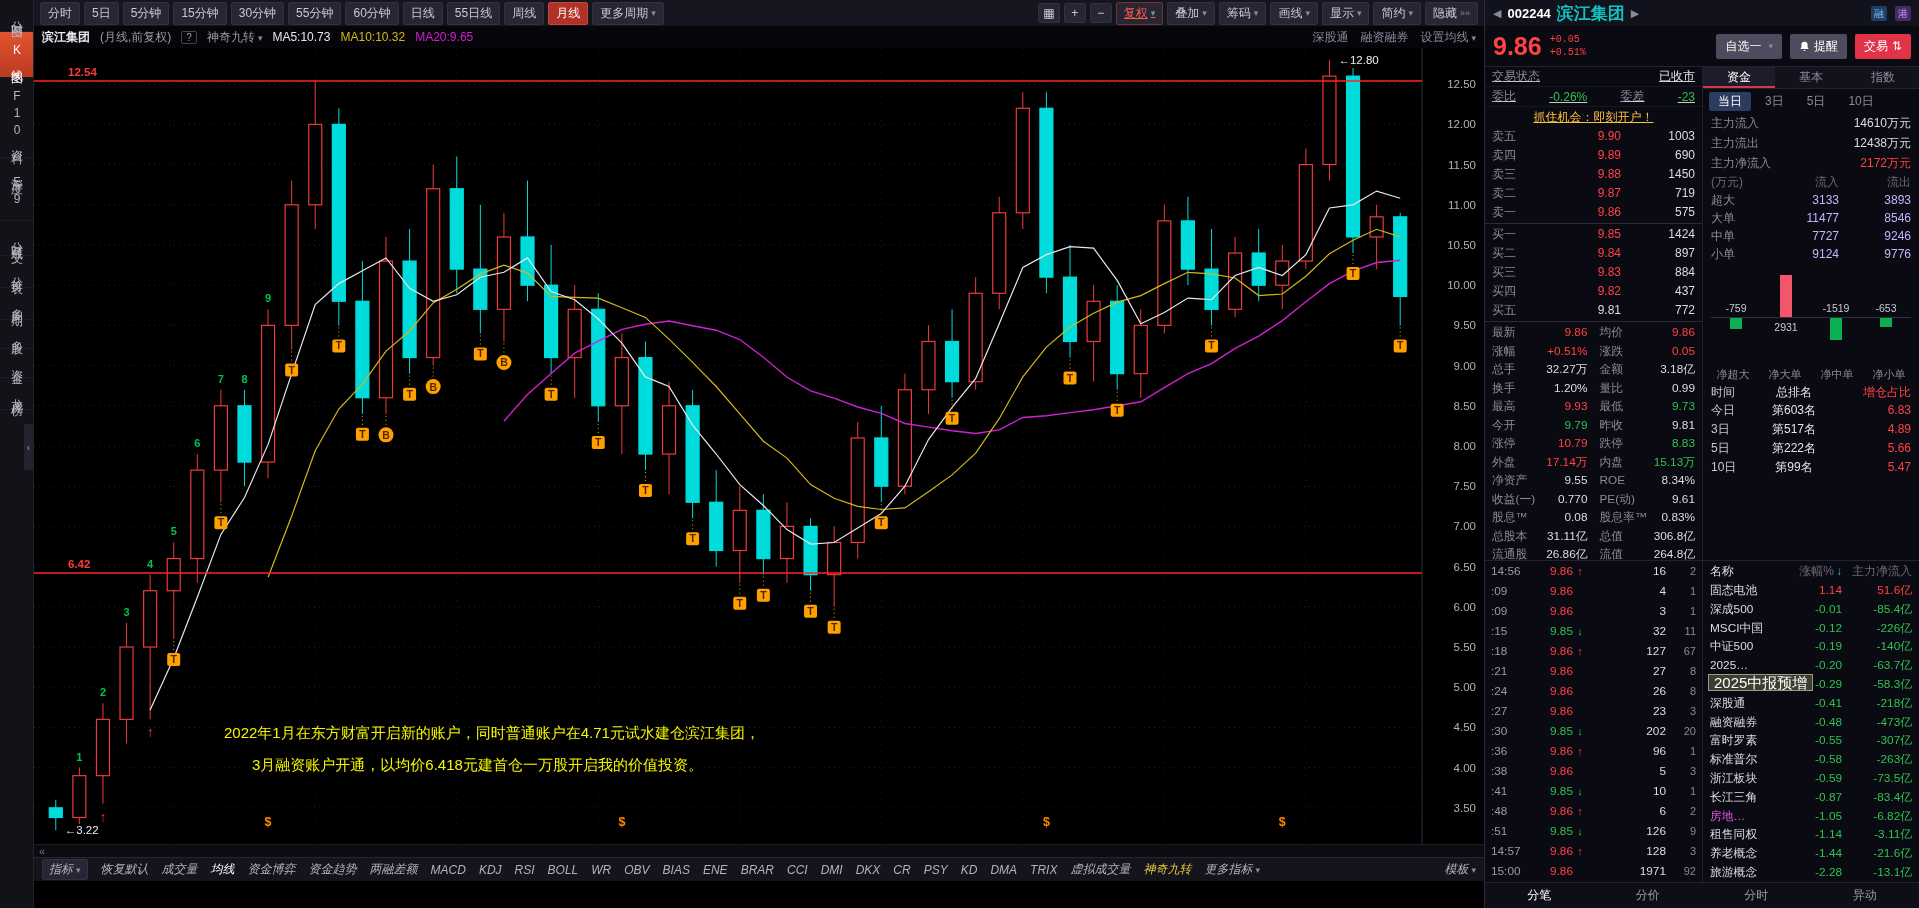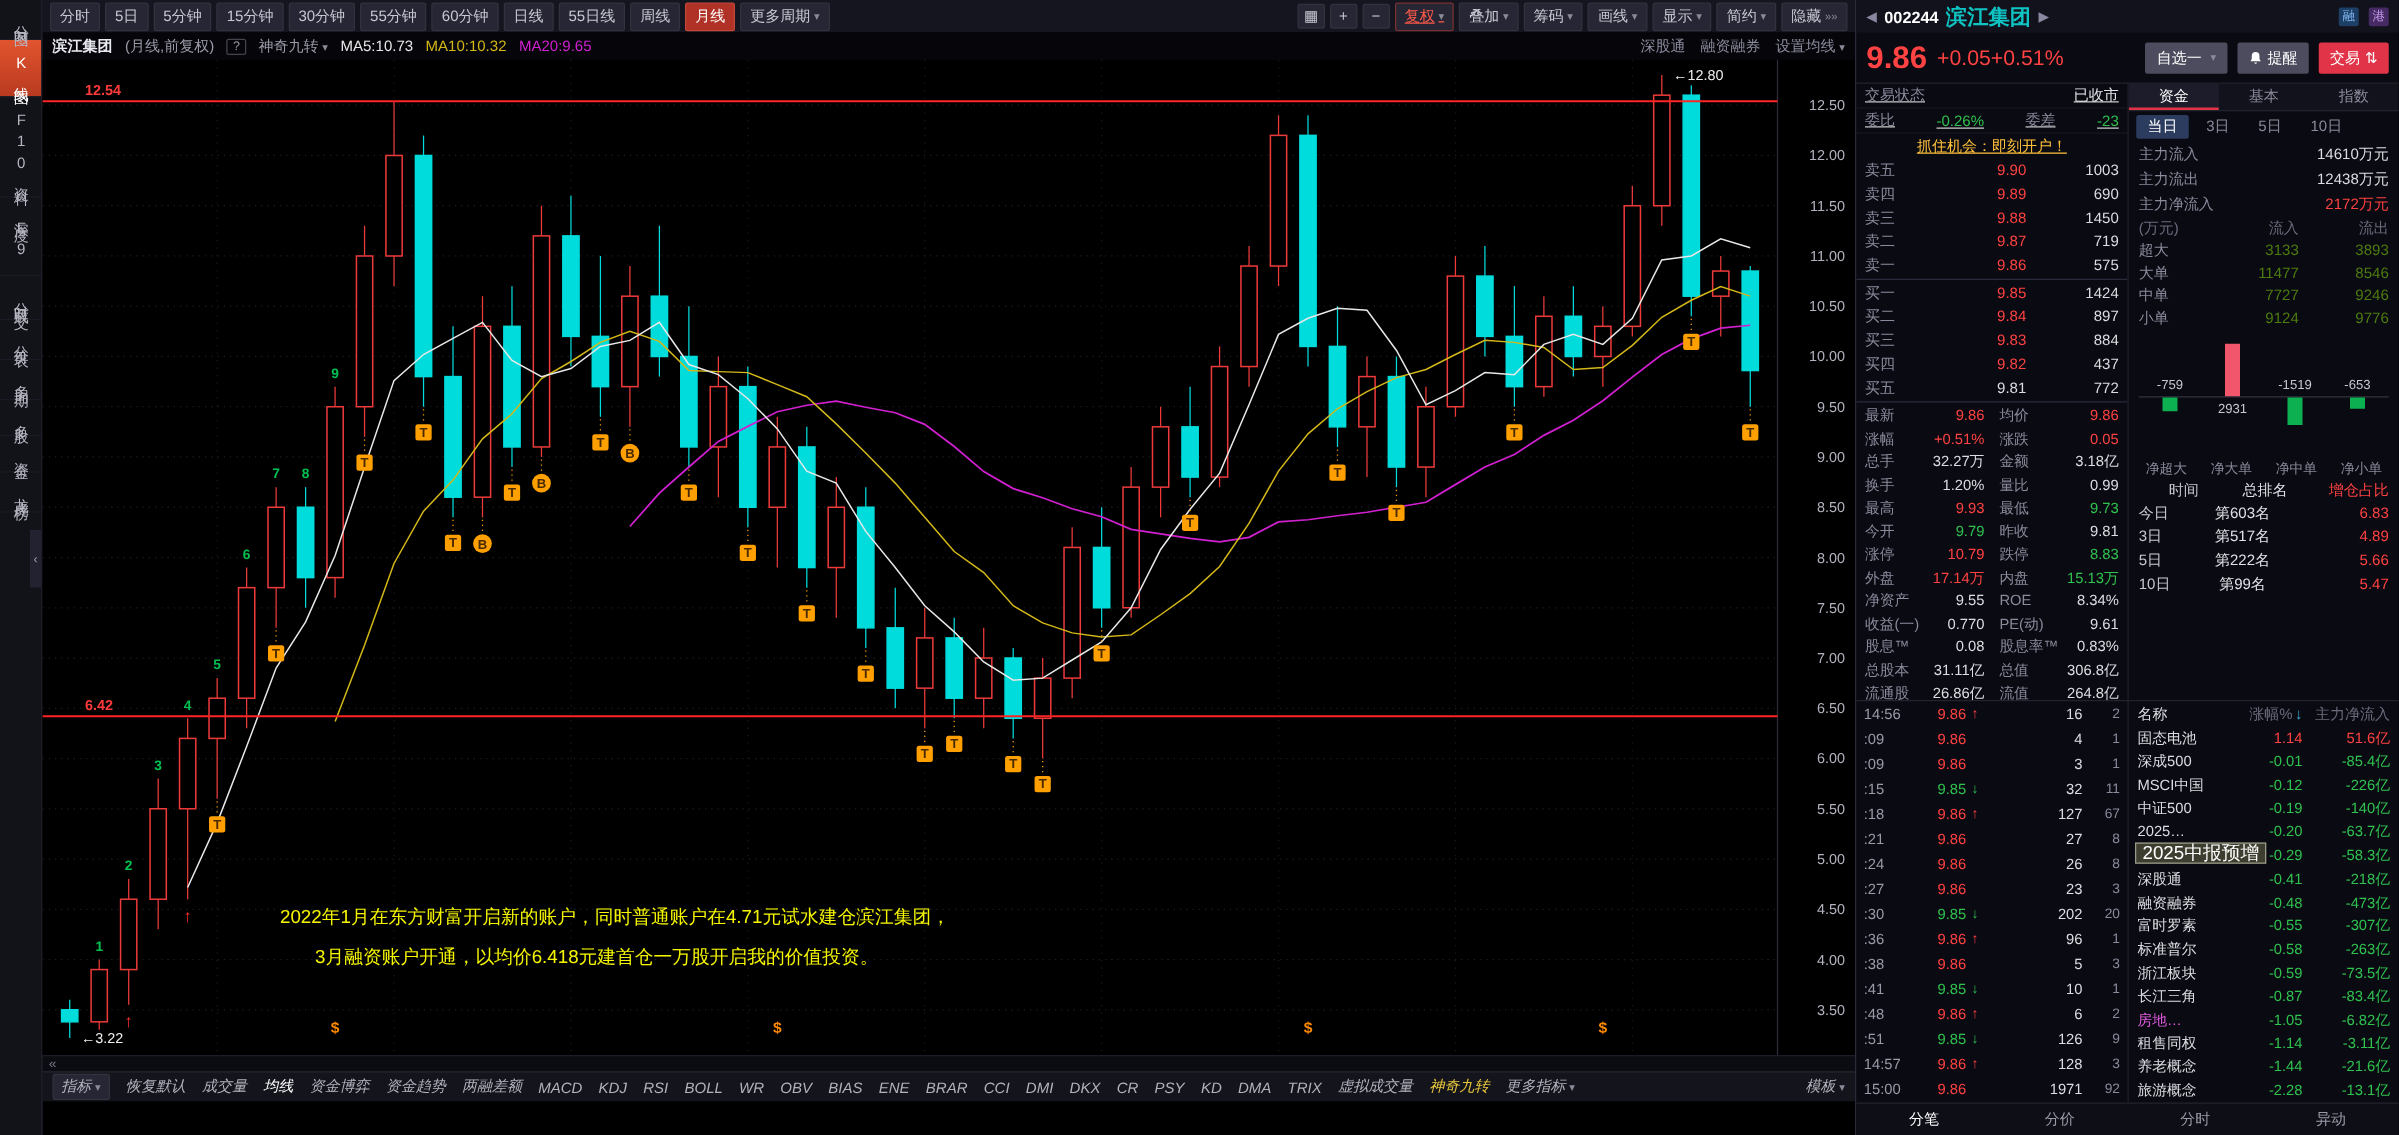--- a/index.html
+++ b/index.html
@@ -58,21 +58,21 @@
 .rp-header{height:26px;display:flex;align-items:center;padding:0 8px;gap:6px;background:#12121c;}
 .rp-nav{color:#8888a0;cursor:pointer;font-size:11px;}
 .rp-code{color:#fff;font-weight:bold;font-size:13px;}
 .rp-name{color:#0fc3c3;font-weight:bold;font-size:17px;}
 .rp-spacer{flex:1;}
 .badge{font-size:10px;padding:0 3px;border-radius:2px;margin-left:2px;line-height:15px;}
 .badge.rong{background:#1d3f66;color:#82b7f2;}
 .badge.gang{background:#462a63;color:#c79df0;}
 .rp-price-row{height:40px;display:flex;align-items:center;padding:0 8px;gap:8px;}
 .rp-last{color:#ff4242;font-size:25px;font-weight:bold;}
-.rp-chg{display:flex;flex-direction:row;font-size:17px;color:#ff4242;line-height:13px;}
+.rp-chg{display:flex;flex-direction:column;font-size:10px;color:#ff4242;line-height:13px;font-family:Liberation Mono, monospace;}
 .rp-btn{background:#4c4c5e;color:#fff;padding:4px 9px;border-radius:2px;font-size:12px;
   cursor:pointer;display:flex;align-items:center;gap:4px;white-space:nowrap;}
 .rp-btn.trade{background:#e23448;}
 .rp-quote{display:flex;height:494px;border-top:1px solid #23232e;}
 .rq-left{width:218px;border-right:1px solid #20202c;overflow:hidden;}
 .rq-right{width:216px;display:flex;flex-direction:column;overflow:hidden;}
 .rql-row{display:flex;justify-content:space-between;padding:0 7px;height:20px;align-items:center;
   border-bottom:1px solid #17171f;text-decoration:underline;}
 .lbl{color:#8a8a9c;}
 .val{color:#e2e2e8;}
@@ -90,30 +90,30 @@
 .stat-row .half:first-child{padding-right:6px;}
 .stat-row .half:last-child{padding-left:6px;}
 .fund-tabs{display:flex;height:22px;align-items:center;background:#12121c;border-bottom:1px solid #23232e;}
 .fund-tab{flex:1;text-align:center;color:#8a8a9c;cursor:pointer;height:100%;line-height:20px;}
 .fund-tab.active{color:#fff;background:#1c1c2a;border-bottom:2px solid #e23448;}
 .sub-tabs{display:flex;gap:5px;padding:3px 6px;height:24px;align-items:center;}
 .sub-tab{padding:1px 9px;color:#8a8a9c;border-radius:2px;cursor:pointer;}
 .sub-tab.active{background:#2c3c5e;color:#fff;}
 .flow-row{display:flex;justify-content:space-between;padding:0 8px;height:20px;line-height:20px;}
 .ft-head,.ft-row{display:flex;padding:0 8px;height:18px;line-height:18px;}
-.ft-c1{width:56px;color:#8a8a9c;} .ft-c2,.ft-c3{flex:1;text-align:right;color:#4d7c0f;}
+.ft-c1{width:56px;color:#8a8a9c;} .ft-c2,.ft-c3{flex:1;text-align:right;color:#c4b5fd;}
 .ft-head .ft-c1,.ft-head .ft-c2,.ft-head .ft-c3{color:#6a6a7c;}
 .bars{position:relative;height:100px;margin:4px 8px 0;}
 .bar-zero{position:absolute;left:0;right:0;top:50px;height:1px;background:#33333f;}
 .bar{position:absolute;width:12px;}
 .bar.pos{background:#f2566c;} .bar.neg{background:#0db050;}
 .bar-label{position:absolute;font-size:10.5px;color:#c8c8d0;transform:translateX(-50%);}
 .bar-names{display:flex;padding:0 4px;height:16px;}
 .bar-names span{flex:1;text-align:center;color:#8a8a9c;font-size:11px;}
-.rank-head{display:flex;padding:0 8px;height:18px;line-height:18px;color:#6a6a7c;margin-left:24px;}
+.rank-head{display:flex;padding:0 8px;height:18px;line-height:18px;color:#6a6a7c;}
 .rank-row{display:flex;padding:0 8px;height:19px;line-height:19px;}
 .rk-c1{width:44px;color:#c8c8d0;} .rk-c2{flex:1;text-align:center;color:#e2e2e8;}
 .rk-c3{flex:1;text-align:right;color:#ff4242;}
 .rp-lists{display:flex;height:322px;border-top:1px solid #23232e;}
 .ticks{width:218px;border-right:1px solid #20202c;overflow:hidden;}
 .tick-row{display:flex;padding:0 6px;height:20px;line-height:20px;font-size:11.8px;}
 .tk-time{width:40px;color:#9a9aa8;}
 .tk-price{width:42px;text-align:right;}
 .tk-arrow{width:14px;text-align:center;font-size:11px;}
 .tk-vol{flex:1;text-align:right;color:#dcdce2;}

